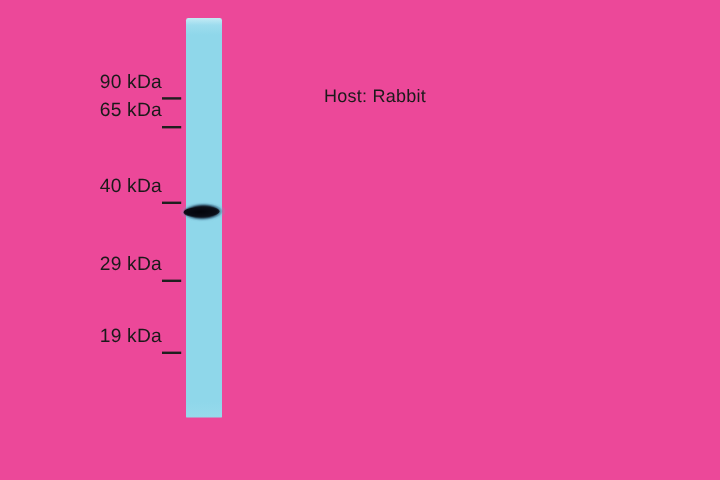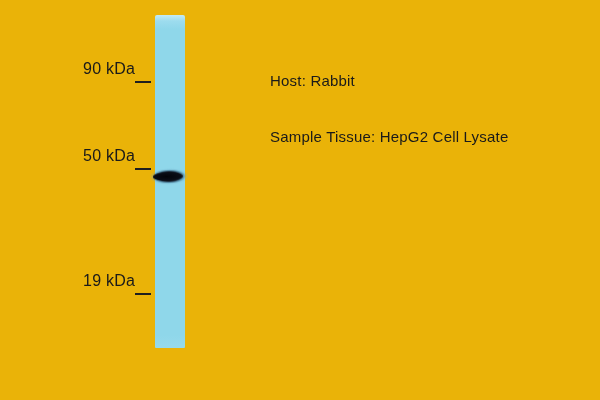--- a/index.html
+++ b/index.html
@@ -4,21 +4,21 @@
 <style>
   html, body {
     margin: 0;
     padding: 0;
     background: #ffffff;
   }
   #canvas {
     position: relative;
     width: 600px;
     height: 400px;
-    background: #eab308;
+    background: #ec4899;
     overflow: hidden;
     font-family: "Liberation Sans", "DejaVu Sans", sans-serif;
     color: #1a1a1a;
   }
 
   
   .lane {
     position: absolute;
     left: 155px;
     top: 15px;
@@ -97,25 +97,32 @@
 <div id="canvas">
 
   <div class="lane"></div>
 
   <div class="band"></div>
 
   <div class="marker-row" style="top:58px">
     <span>90 kDa</span>
       <span class="marker-tick"></span>
   </div>
+  <div class="marker-row" style="top:82px">
+    <span>65 kDa</span>
+      <span class="marker-tick"></span>
+  </div>
   <div class="marker-row" style="top:145px">
-    <span>50 kDa</span>
+    <span>40 kDa</span>
+      <span class="marker-tick"></span>
+  </div>
+  <div class="marker-row" style="top:210px">
+    <span>29 kDa</span>
       <span class="marker-tick"></span>
   </div>
   <div class="marker-row" style="top:270px">
     <span>19 kDa</span>
       <span class="marker-tick"></span>
   </div>
 
   <div class="info-line" style="top:71px">Host: Rabbit</div>
-  <div class="info-line" style="top:127px">Sample Tissue: HepG2 Cell Lysate</div>
 
 </div>
 
 </body></html>

